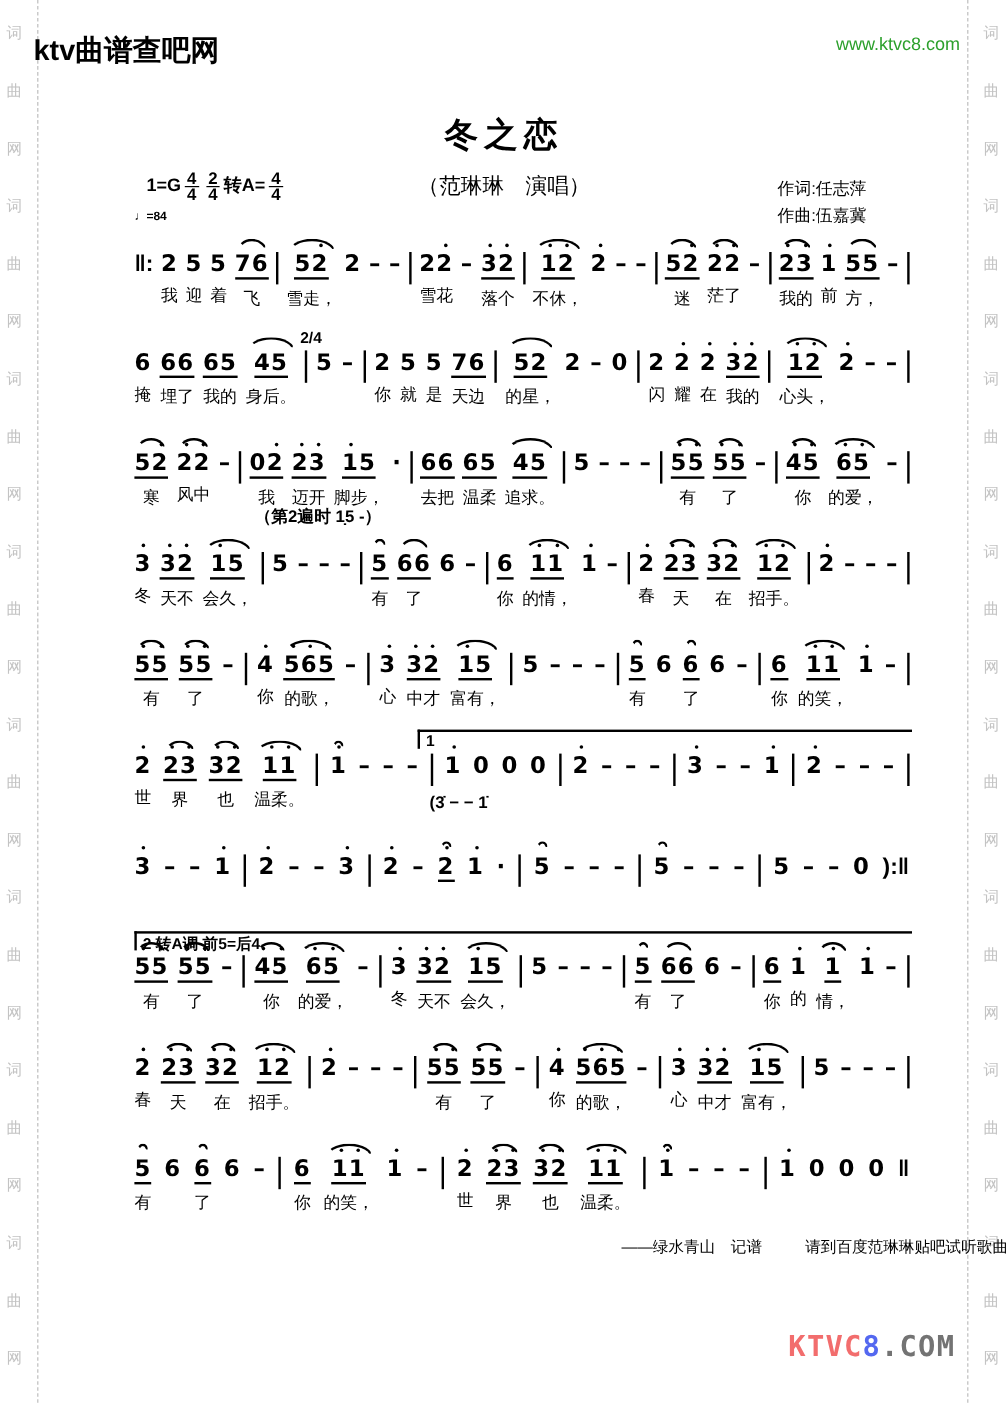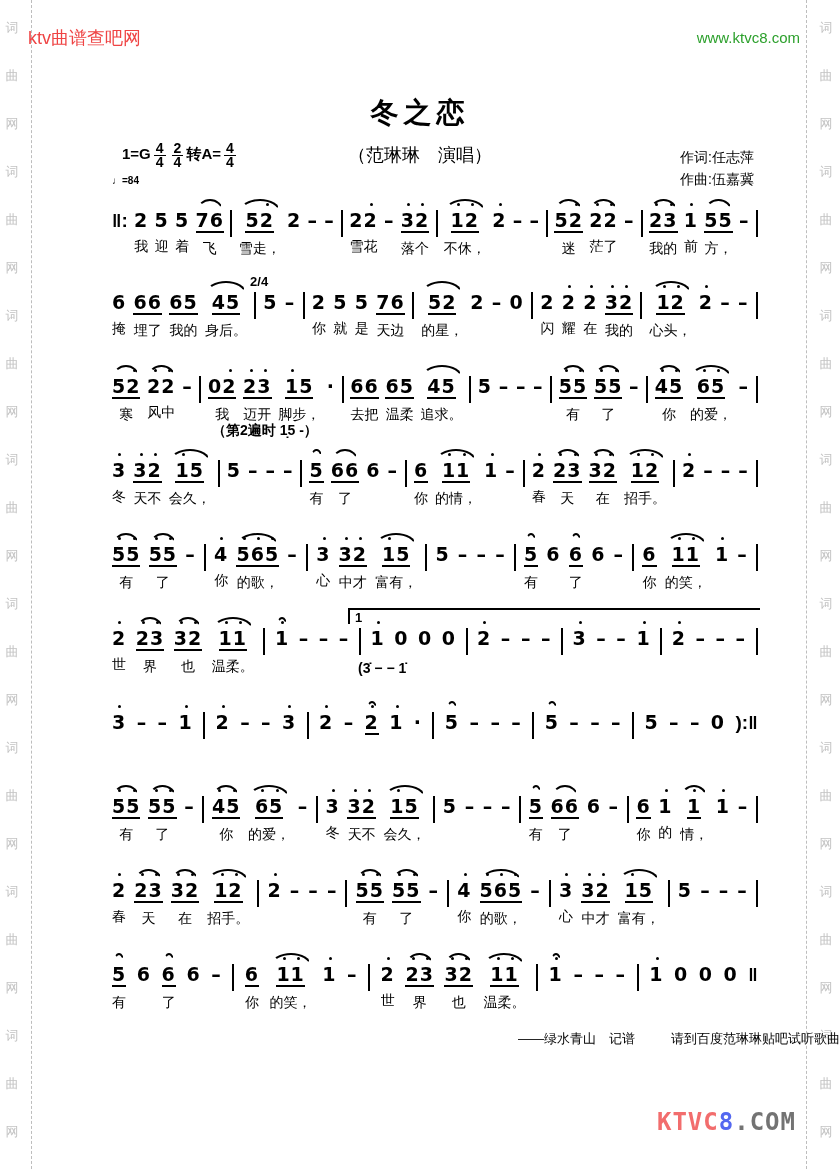--- a/index.html
+++ b/index.html
@@ -8,27 +8,27 @@
     font-family:"Liberation Sans","DejaVu Sans",sans-serif;color:#000;overflow:hidden;
   }
   
   .vdash{position:absolute;top:0;bottom:0;width:0;border-left:1px dashed #bdbdbd;}
   .vdash.left{left:31px;}
   .vdash.right{left:806px;}
   .side-col{position:absolute;top:4px;width:18px;text-align:center;font-size:13px;color:#c3c3c3;line-height:48px;}
   .side-col.left{left:3px;}
   .side-col.right{left:817px;}
   
-  .site-name{position:absolute;left:28px;top:26px;font-size:18px;font-weight:normal;color:#ef4444;}
+  .site-name{position:absolute;left:28px;top:26px;font-size:24px;font-weight:bold;color:#000000;}
   .site-url{position:absolute;right:40px;top:29px;font-size:15px;color:#2ca02c;}
   
   .title{position:absolute;left:0;right:0;top:94px;text-align:center;font-size:28px;font-weight:bold;
          font-family:"Liberation Serif","DejaVu Serif",serif;letter-spacing:5px;}
   .singer{position:absolute;left:0;right:0;top:143px;text-align:center;font-size:18px;}
-  .credits{position:absolute;left:680px;top:146px;font-size:14px;line-height:22px;}
+  .credits{position:absolute;left:648px;top:146px;font-size:14px;line-height:22px;}
   .keysig{position:absolute;left:122px;top:142px;font-size:15px;font-weight:bold;white-space:nowrap;}
   .frac{display:inline-flex;flex-direction:column;align-items:center;vertical-align:middle;
         font-size:14px;line-height:13px;margin:0 3px;}
   .frac .num{border-bottom:1px solid #000;padding:0 2px;}
   .frac .den{padding:0 2px;}
   .tempo{position:absolute;left:112px;top:175px;font-size:10px;font-weight:bold;}
   
   #score{position:absolute;left:0;top:0;width:840px;height:1169px;}
   .system{position:absolute;left:112px;width:646px;height:72px;}
   .row{display:flex;justify-content:space-between;align-items:flex-start;width:100%;}
@@ -966,20 +966,23 @@
         <div class="unit">
           <div class="nrow"><span class="dg">0</span></div>
           <div class="lyr"></div>
         </div>
         <div class="barunit">
           <div class="bartxt">):‖</div>
         </div>
       </div>
     </div>
     <div class="system" style="top: 782px;">
+      <div class="volta" style="left: 0px; width: 646px;">
+        <span class="volta-label">2 转A调 前5=后4</span>
+      </div>
       <div class="row">
         <div class="unit">
           <div class="slur"></div>
           <div class="nrow un"><span class="dg hi">5</span><span class="dg hi">5</span></div>
           <div class="lyr">有</div>
         </div>
         <div class="unit">
           <div class="slur"></div>
           <div class="nrow un"><span class="dg hi">5</span><span class="dg hi">5</span></div>
           <div class="lyr">了</div>

